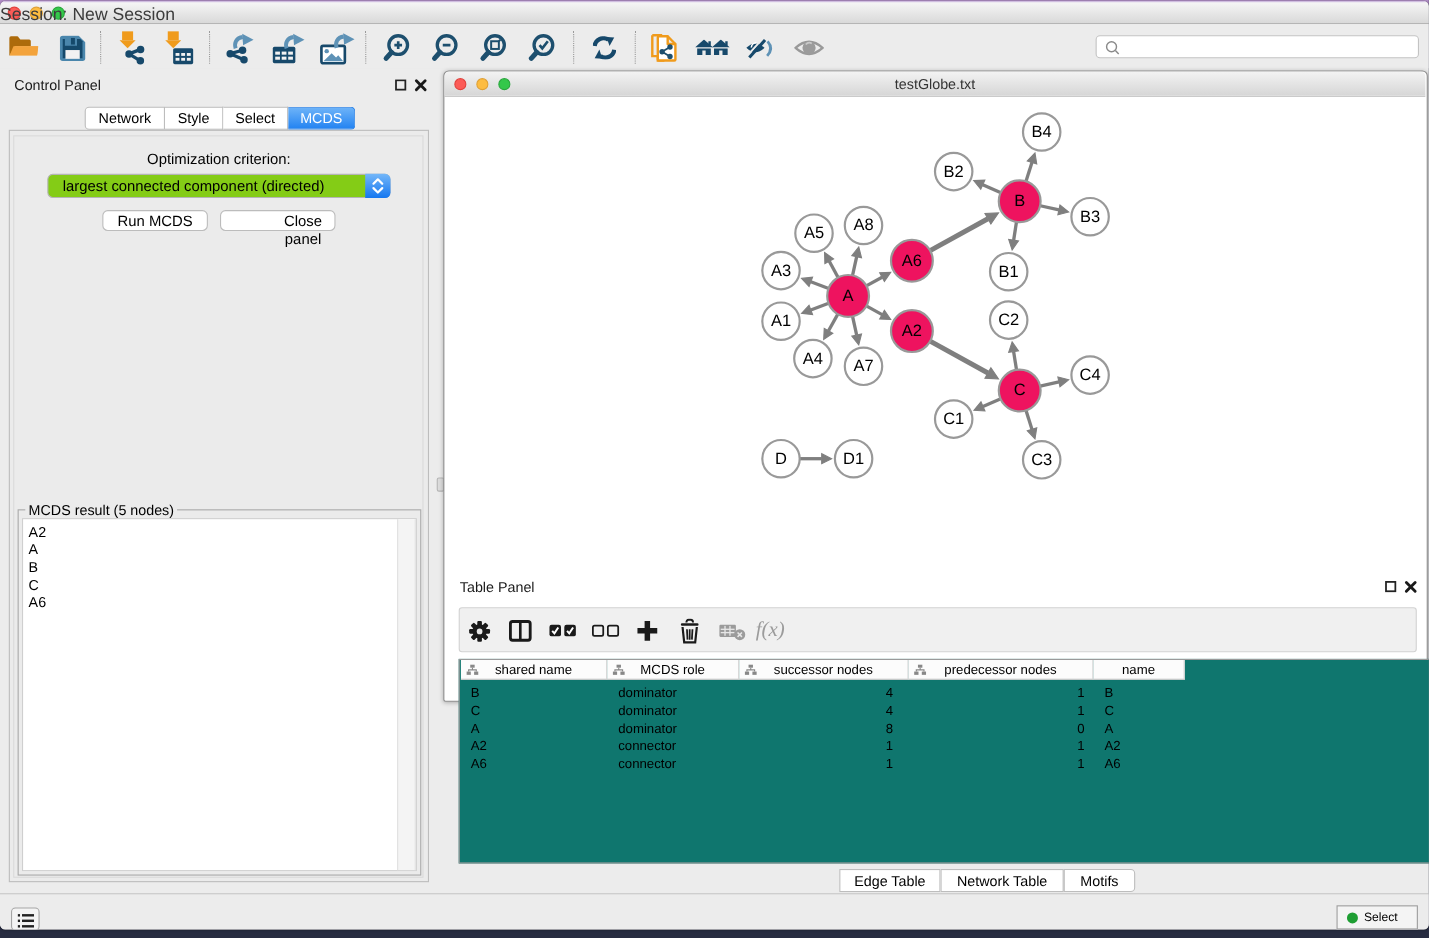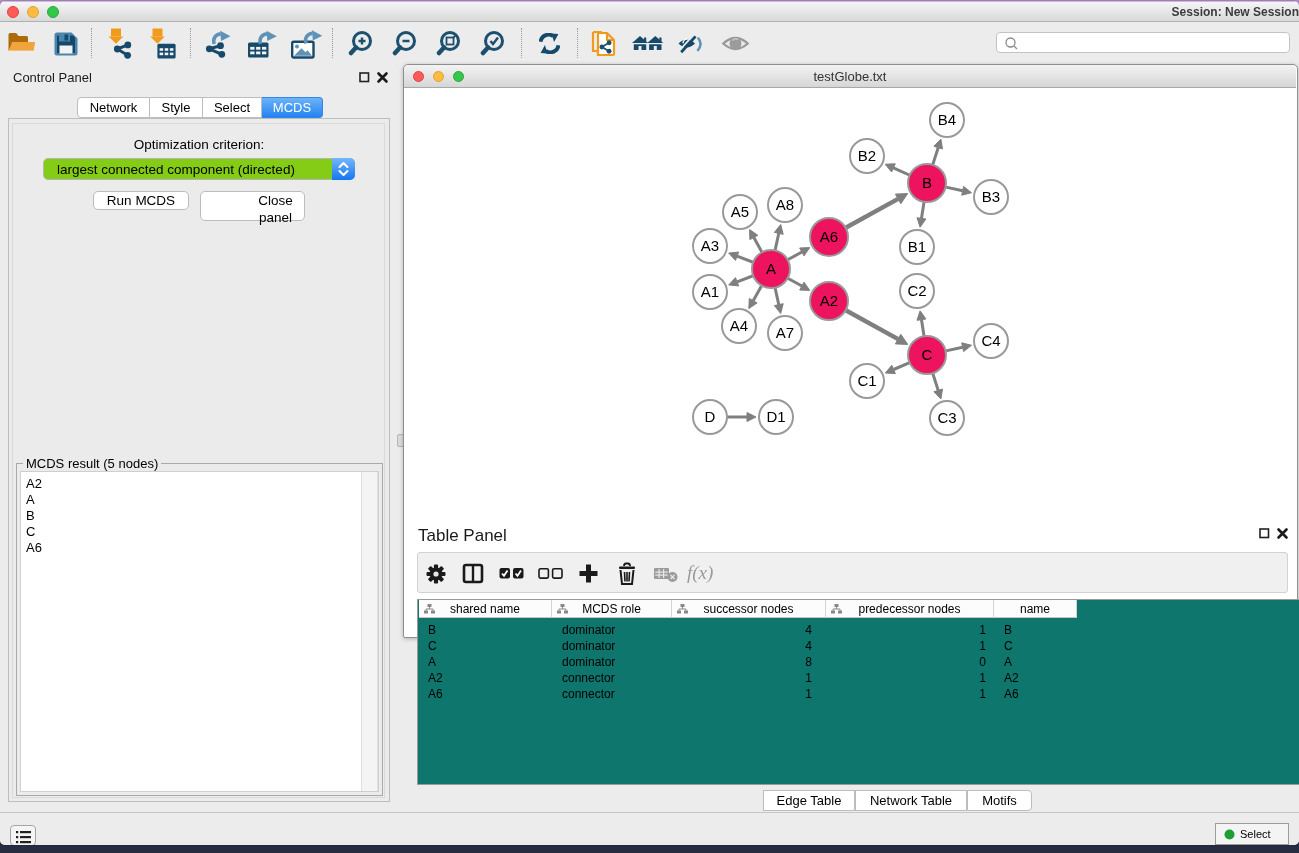--- a/index.html
+++ b/index.html
@@ -4,53 +4,53 @@
 *{margin:0;padding:0;box-sizing:border-box;}
 html,body{width:1299px;height:853px;overflow:hidden;}
 body{font-family:"Liberation Sans",sans-serif;background:#272c41;}
 .abs{position:absolute;}
 #desktop{position:relative;width:1299px;height:853px;background:#272c41;opacity:0.999;}
 #topstrip{left:0;top:0;width:1299px;height:4px;background:#b28fc7;}
 #app{left:0;top:1px;width:1299px;height:844px;background:#ececec;border-radius:5px 5px 5px 5px;overflow:hidden;box-shadow:0 0 2px rgba(0,0,0,.4);}
 
 #titlebar{left:0;top:0;width:1299px;height:21px;background:linear-gradient(#f7f7f7,#d9d9d9);border-bottom:1px solid #b0b0b0;border-radius:5px 5px 0 0;}
 .tl{width:12px;height:12px;border-radius:50%;top:5px;}
-#title{width:1299px;text-align:right;top:4px;font-size:12px;color:#3c3c3c;font-weight:bold;}
+#title{width:1299px;text-align:left;top:4px;font-size:16px;color:#3c3c3c;}
 
 #toolbar{left:0;top:21px;width:1299px;height:40px;background:#ececec;}
 .sep{top:6px;width:0;height:30px;border-left:1px dotted #9a9a9a;}
 #search{left:996px;top:10px;width:294px;height:21px;background:#fff;border:1px solid #c3c3c3;border-radius:4px;}
 
 #cp-title{left:13px;top:69px;font-size:13px;color:#1a1a1a;}
 #cp-tabs{left:77px;top:96px;height:22px;}
 .tab{float:left;height:21px;border:1px solid #bdbdbd;border-left:none;background:#fff;font-size:13px;color:#000;text-align:center;line-height:20px;}
 .tab.first{border-left:1px solid #bdbdbd;border-radius:4px 0 0 4px;}
 .tab.last{border-radius:0 4px 4px 0;}
 .tab.sel{background:linear-gradient(#6db3f8,#2383f2);color:#fff;border-color:#3186e8;}
 #cp-pane{left:8px;top:117px;width:382px;height:684px;background:#ebebeb;border:1px solid #bdbdbd;}
 #cp-inner{left:12px;top:122px;width:373px;height:675px;border:1px solid #dadada;background:#ebebeb;}
 #opt-label{left:0px;top:136px;width:398px;text-align:center;font-size:13.5px;color:#000;}
 #dropdown{left:43px;top:157px;width:312px;height:22px;background:#84cc16;border:1px solid #b5b5b5;border-radius:5px;}
 #dd-text{left:13px;top:3px;font-size:13.5px;color:#000;}
 #dd-btn{right:-1px;top:-1px;width:23px;height:22px;border-radius:0 5px 5px 0;background:linear-gradient(#74b7f9,#1577f0);}
 .btn{background:#fff;border:1px solid #bcbcbc;border-radius:5px;font-size:13.5px;color:#000;text-align:center;line-height:17px;}
 #btn-run{left:93px;top:190px;width:96px;height:19px;}
-#btn-close{left:200px;top:190px;width:105px;height:30px;padding-left:46px;}
+#btn-close{left:200px;top:190px;width:105px;height:19px;padding-left:46px;}
 #fieldset{left:16px;top:462px;width:367px;height:333px;border:1px solid #a9a9a9;}
 #fs-legend{left:6px;top:-8px;background:#ebebeb;padding:0 3px;font-size:13px;color:#000;}
 #fs-list{left:3px;top:7px;width:359px;height:321px;background:#fff;border:1px solid #cfcfcf;}
 #fs-scroll{right:0;top:0;width:17px;height:319px;background:#f4f4f4;border-left:1px solid #e0e0e0;border-right:1px solid #e0e0e0;}
 .li{left:5px;font-size:13px;color:#000;}
 
 #netwin{left:403px;top:63px;width:895px;height:574px;background:#fff;border:1px solid #8e8e8e;border-radius:5px 5px 2px 2px;box-shadow:0 1px 4px rgba(0,0,0,.25);}
 #nw-title{left:0;top:0;width:892px;height:23px;background:linear-gradient(#f3f3f3,#d6d6d6);border-bottom:1px solid #a8a8a8;border-radius:5px 5px 0 0;}
 #nw-title .tl{top:6px;width:11px;height:11px;}
 #nw-text{width:100%;text-align:center;top:4px;font-size:13px;color:#333;}
 
-#tp-title{left:418px;top:525px;font-size:17px;color:#1a1a1a;}
+#tp-title{left:418px;top:525px;font-size:13px;color:#1a1a1a;}
 #tp-toolbar{left:417px;top:551px;width:871px;height:41px;background:#f0f0f0;border:1px solid #d2d2d2;border-radius:3px;}
 #tp-table{left:417px;top:598px;width:1046px;height:186px;background:#0f766e;border:1px solid #9a9a9a;}
 .th{top:0;height:18px;background:#fcfcfc;border-right:1px solid #d4d4d4;border-bottom:1px solid #c4c4c4;font-size:12px;color:#000;text-align:center;line-height:18px;}
 .th svg{position:absolute;left:5px;top:4px;}
 .td{font-size:12px;color:#000;height:16px;line-height:16px;}
 .tabb{height:21px;border:1px solid #bdbdbd;background:#fff;border-radius:4px;font-size:13px;color:#000;text-align:center;line-height:20px;top:789px;}
 .tabb.sel{background:linear-gradient(#6db3f8,#2383f2);color:#fff;border-color:#3186e8;}
 
 #statusbar{left:0;top:811px;width:1299px;height:33px;background:#ececec;border-top:1px solid #c6c6c6;}
 #memory{right:10px;top:10px;width:74px;height:22px;background:#f4f4f4;border:1px solid #9c9c9c;font-size:11px;color:#000;}

